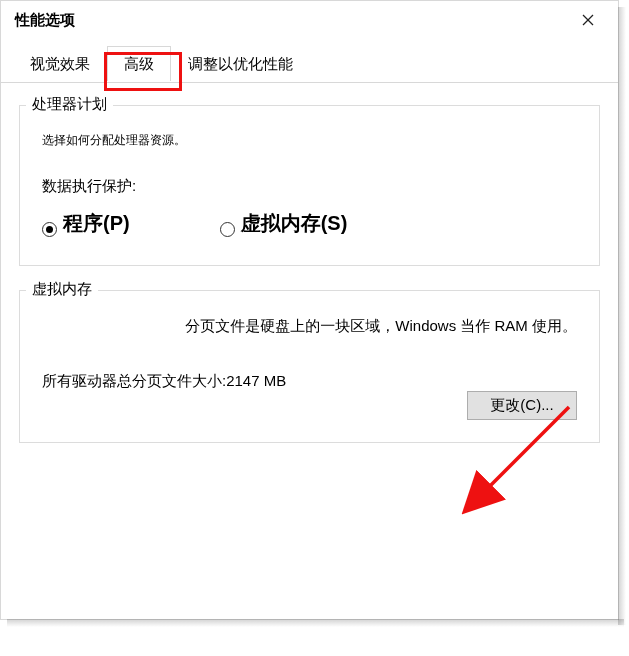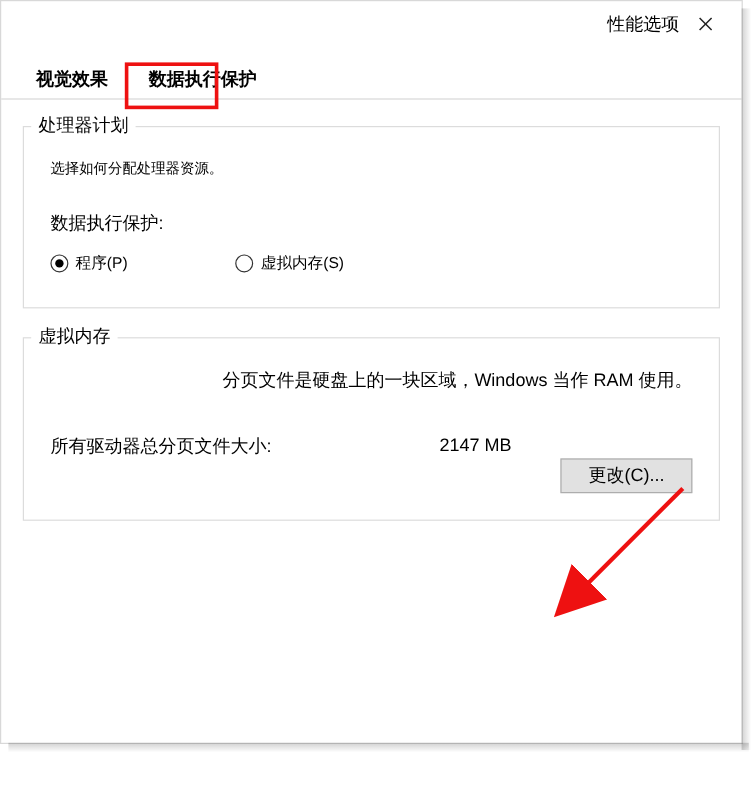--- a/index.html
+++ b/index.html
@@ -16,46 +16,46 @@
   .window {
     background: #fff;
     width: 619px;
     height: 620px;
     border: 1px solid #d8d8d8;
     position: relative;
     margin: 0;
   }
   .titlebar {
     display: flex;
-    justify-content: flex-end;
+    justify-content: space-between;
     align-items: center;
     padding: 6px 8px 10px 14px;
     height: 42px;
+    font-weight: bold;
   }
   .titlebar .title { font-size: 15px; }
   .titlebar .close {
     width: 44px;
     height: 30px;
     display: flex;
     align-items: center;
     justify-content: center;
     font-size: 16px;
     line-height: 1;
     font-weight: 300;
     color: #222;
     cursor: default;
   }
   .tabrow {
     display: flex;
-    align-items: flex-end;
+    align-items: center;
     padding: 0 12px;
     position: relative;
     height: 40px;
     border-bottom: 1px solid #d8d8d8;
-    font-weight: bold;
   }
   .tab {
     padding: 8px 16px 7px 16px;
     border: 1px solid transparent;
     border-bottom: none;
     position: relative;
     top: 1px;
     font-size: 15px;
     cursor: default;
     background: transparent;
@@ -84,24 +84,25 @@
     left: 6px;
     background: #fff;
     padding: 0 6px;
     font-size: 15px;
   }
   .desc { margin: 4px 0 28px 0; font-size: 12px; }
   .subhead { margin: 0 0 14px 0; font-size: 15px; }
   .radiorow { display: flex; gap: 90px; margin-bottom: 6px; }
   .radio {
     display: flex;
-    align-items: center;
+    align-items: flex-end;
     gap: 6px;
-    font-size: 13px;
-    cursor: default;
+    font-size: 20px;
+    cursor: default;
+    font-weight: bold;
   }
   .radio .dot {
     width: 15px; height: 15px;
     border-radius: 50%;
     border: 1px solid #333;
     display: inline-flex;
     align-items: center;
     justify-content: center;
     background: #fff;
   }
@@ -109,21 +110,20 @@
     content: "";
     width: 7px; height: 7px;
     border-radius: 50%;
     background: #000;
     display: block;
   }
   .vm-desc { margin: 4px 0 36px 0; font-size: 15px; text-align: right; }
   .vm-row {
     display: flex;
     justify-content: flex-start;
-    gap: 140px;
     font-size: 15px;
   }
   .btnrow { display: flex; justify-content: flex-end; }
   .btn {
     min-width: 110px;
     padding: 4px 14px;
     background: #e1e1e1;
     border: 1px solid #adadad;
     font-family: inherit;
     font-size: 15px;
@@ -156,21 +156,22 @@
     <div class="close">
       <svg width="12" height="12" viewBox="0 0 12 12">
         <line x1="1" y1="1" x2="11" y2="11" stroke="#222" stroke-width="1.2"></line>
         <line x1="11" y1="1" x2="1" y2="11" stroke="#222" stroke-width="1.2"></line>
       </svg>
     </div>
   </div>
 
   <div class="tabrow">
     <div class="tab">视觉效果</div>
-    <div class="tab">数据执行保护</div>
+    <div class="tab active">高级</div>
+    <div class="tab">调整以优化性能</div>
   </div>
 
   <div class="tabcontent">
 
     <div class="groupbox">
       <span class="legend">处理器计划</span>
       <div class="desc">选择如何分配处理器资源。</div>
       <div class="subhead">数据执行保护:</div>
       <div class="radiorow">
         <div class="radio checked">

